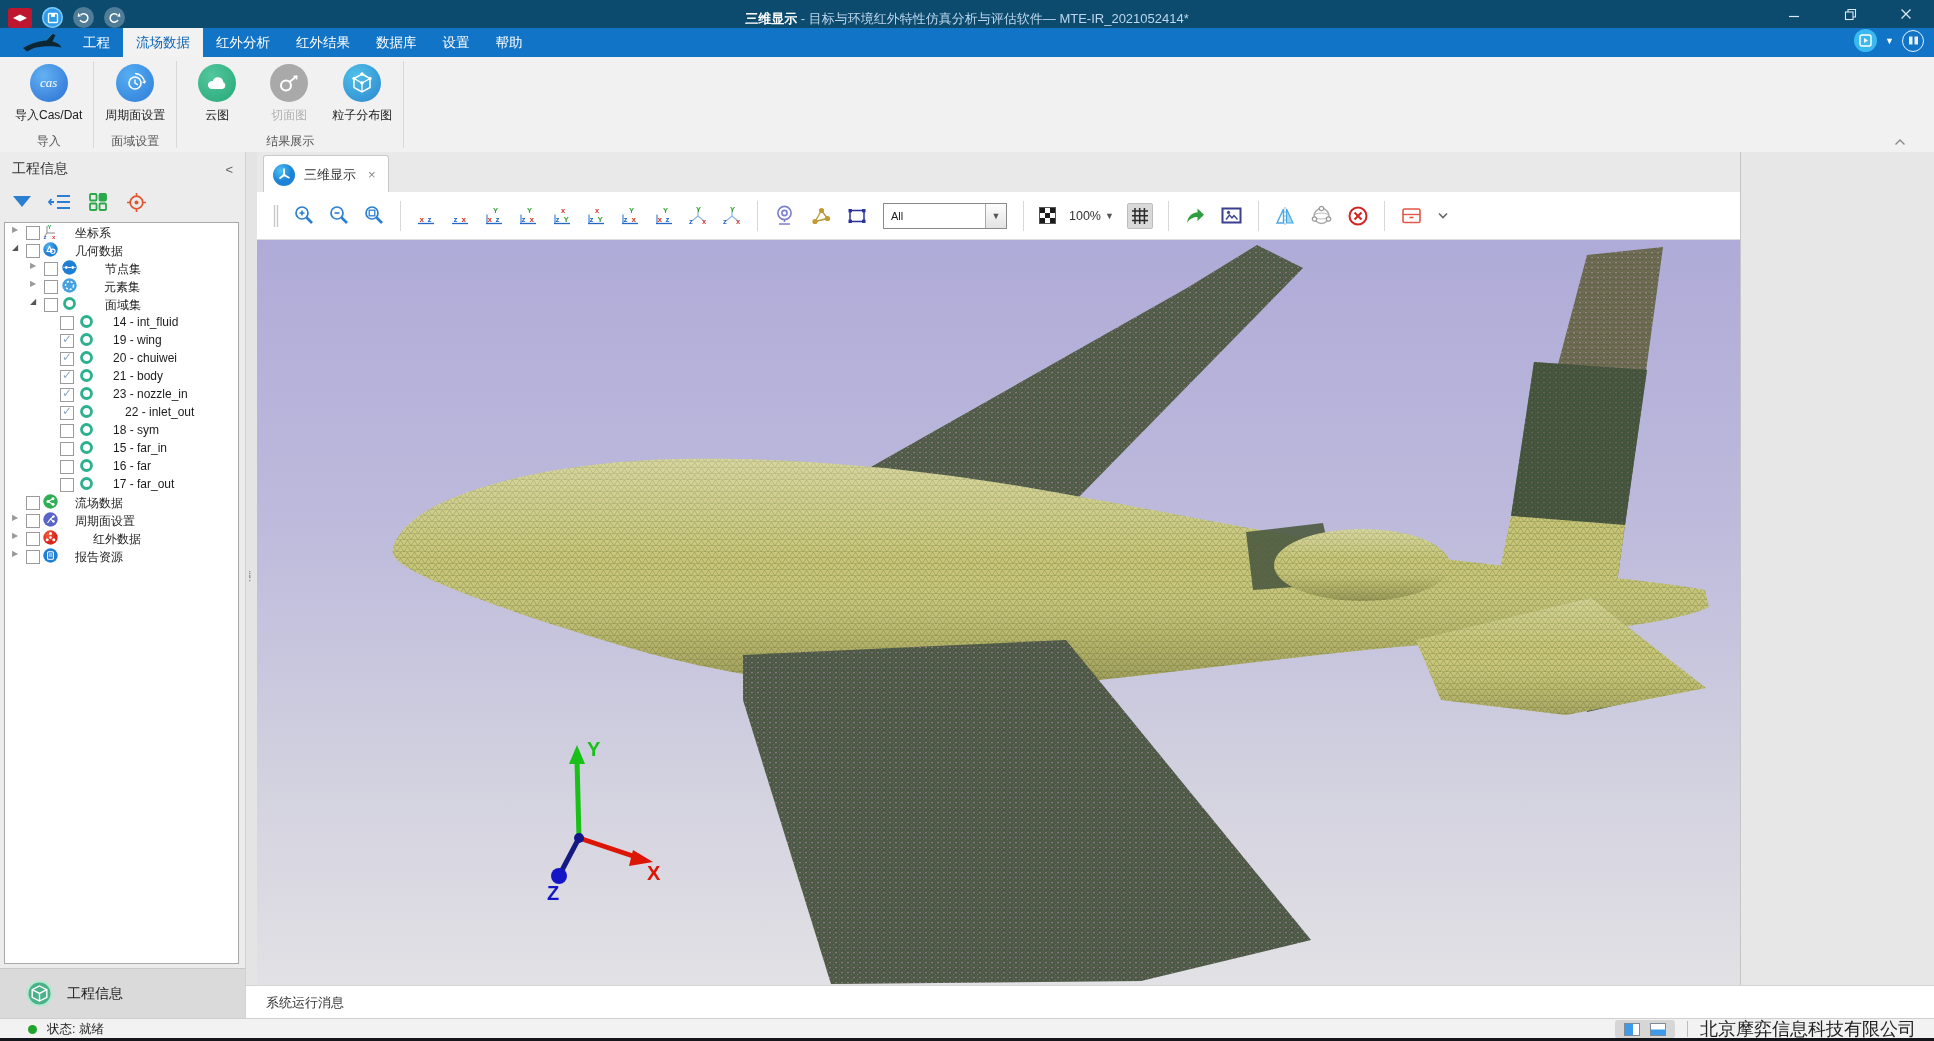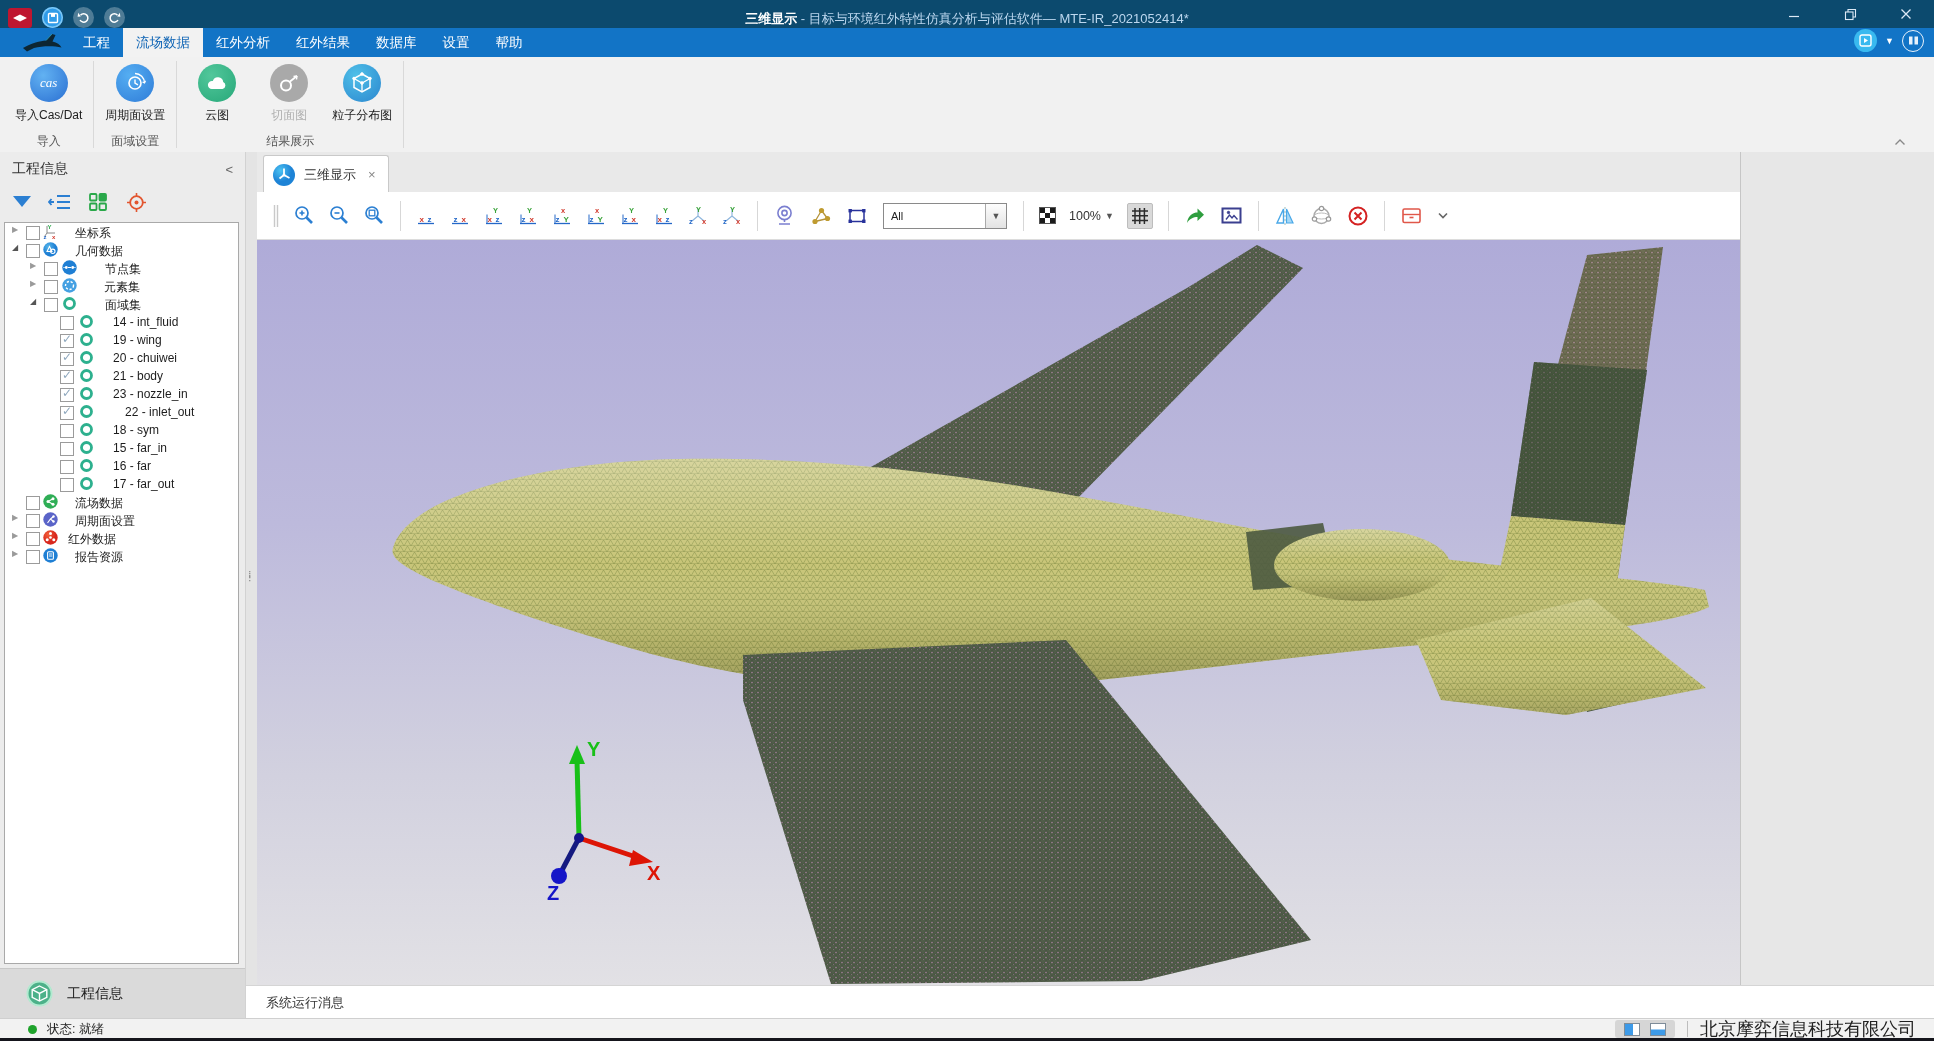--- a/index.html
+++ b/index.html
@@ -484,21 +484,21 @@
                 <stop offset="100%" stop-color="#d8281e"></stop>
               </radialGradient>
             </defs>
             <circle cx="7.5" cy="7.5" r="7.2" fill="url(#ir)"></circle>
             <circle cx="7.5" cy="7.5" r="1.3" fill="#fff"></circle>
             <circle cx="7.5" cy="3.6" r="1.5" fill="#fff"></circle>
             <circle cx="4.2" cy="9.7" r="1.5" fill="#fff"></circle>
             <circle cx="10.8" cy="9.7" r="1.5" fill="#fff"></circle>
           </svg>
         </span>
-        <span class="tlabel" style="left:63px">红外数据</span>
+        <span class="tlabel" style="left:88px">红外数据</span>
       </div>
       <div class="trow">
         <span class="texp " style="left:7px">▶</span>
         <span class="tcb" style="left:21px"></span>
         <span class="tico" style="left:38px">
           <svg width="15" height="15" viewBox="0 0 15 15">
             <circle cx="7.5" cy="7.5" r="7.2" fill="#1f7fd4"></circle>
             <rect x="4.6" y="3.8" width="5.8" height="7.4" rx="1" fill="none" stroke="#fff" stroke-width="1.1"></rect>
             <path d="M6,6 H9.2 M6,8 H9.2" stroke="#fff" stroke-width="0.9"></path>
           </svg>

